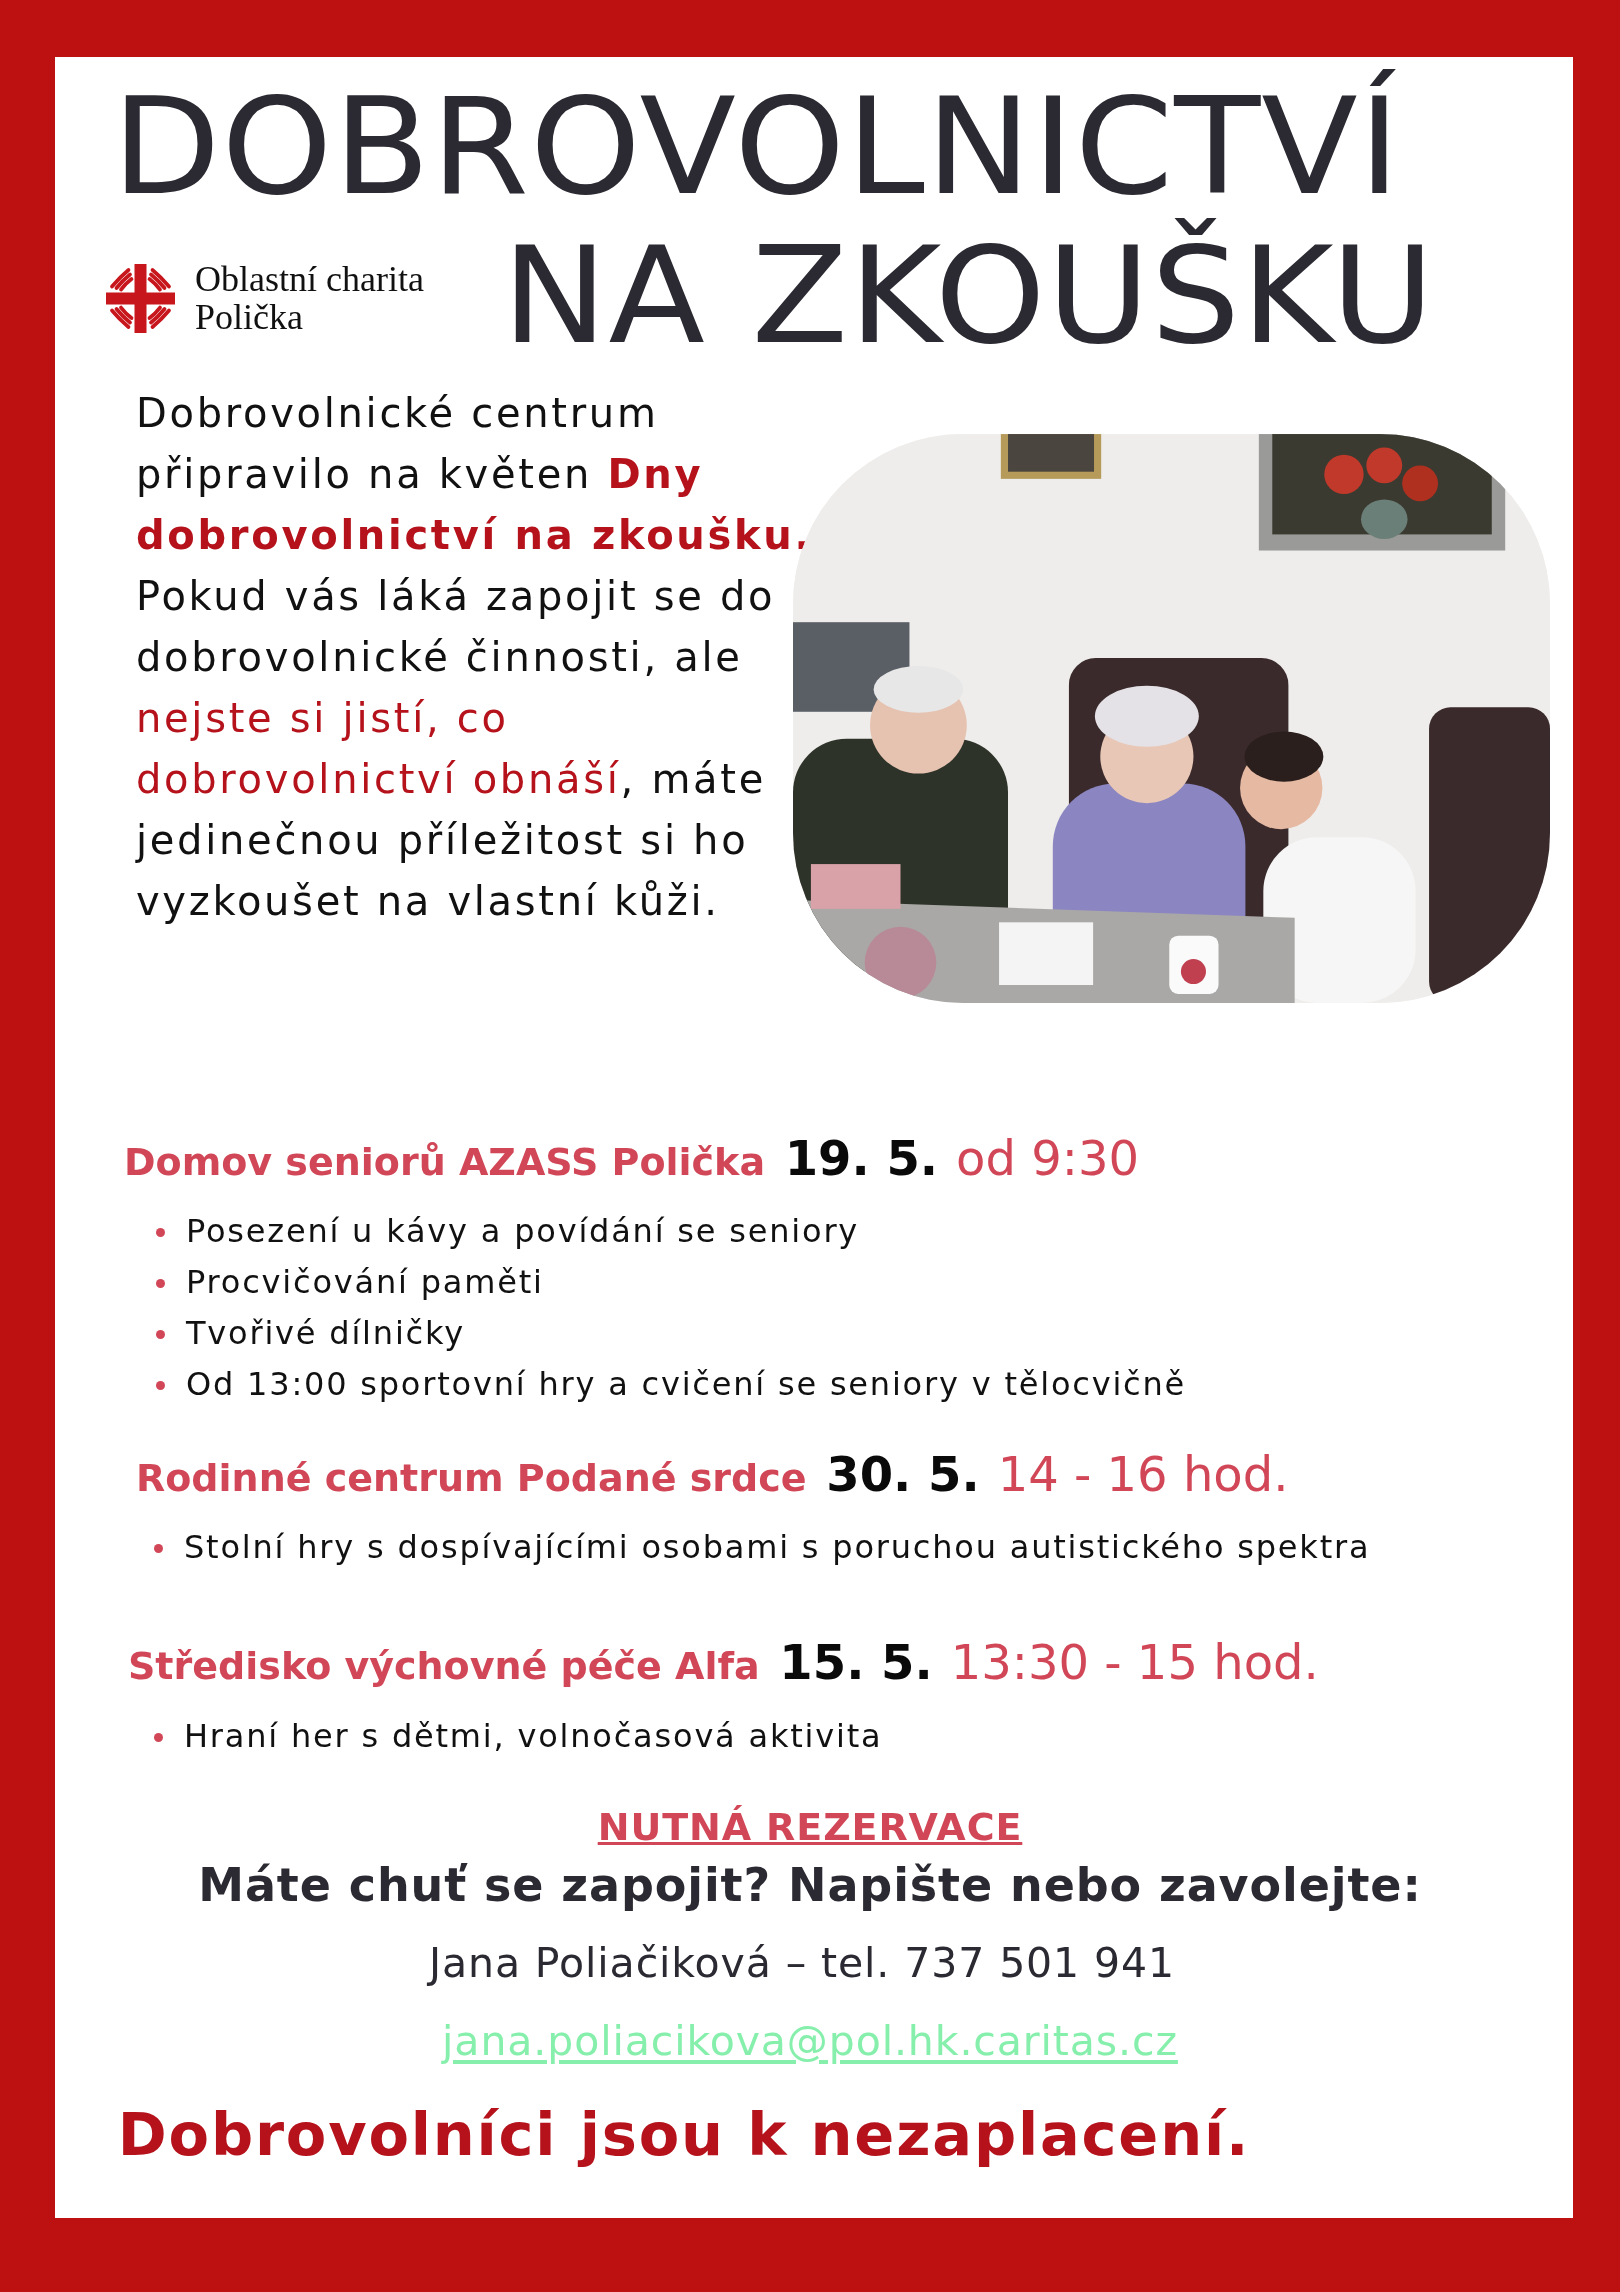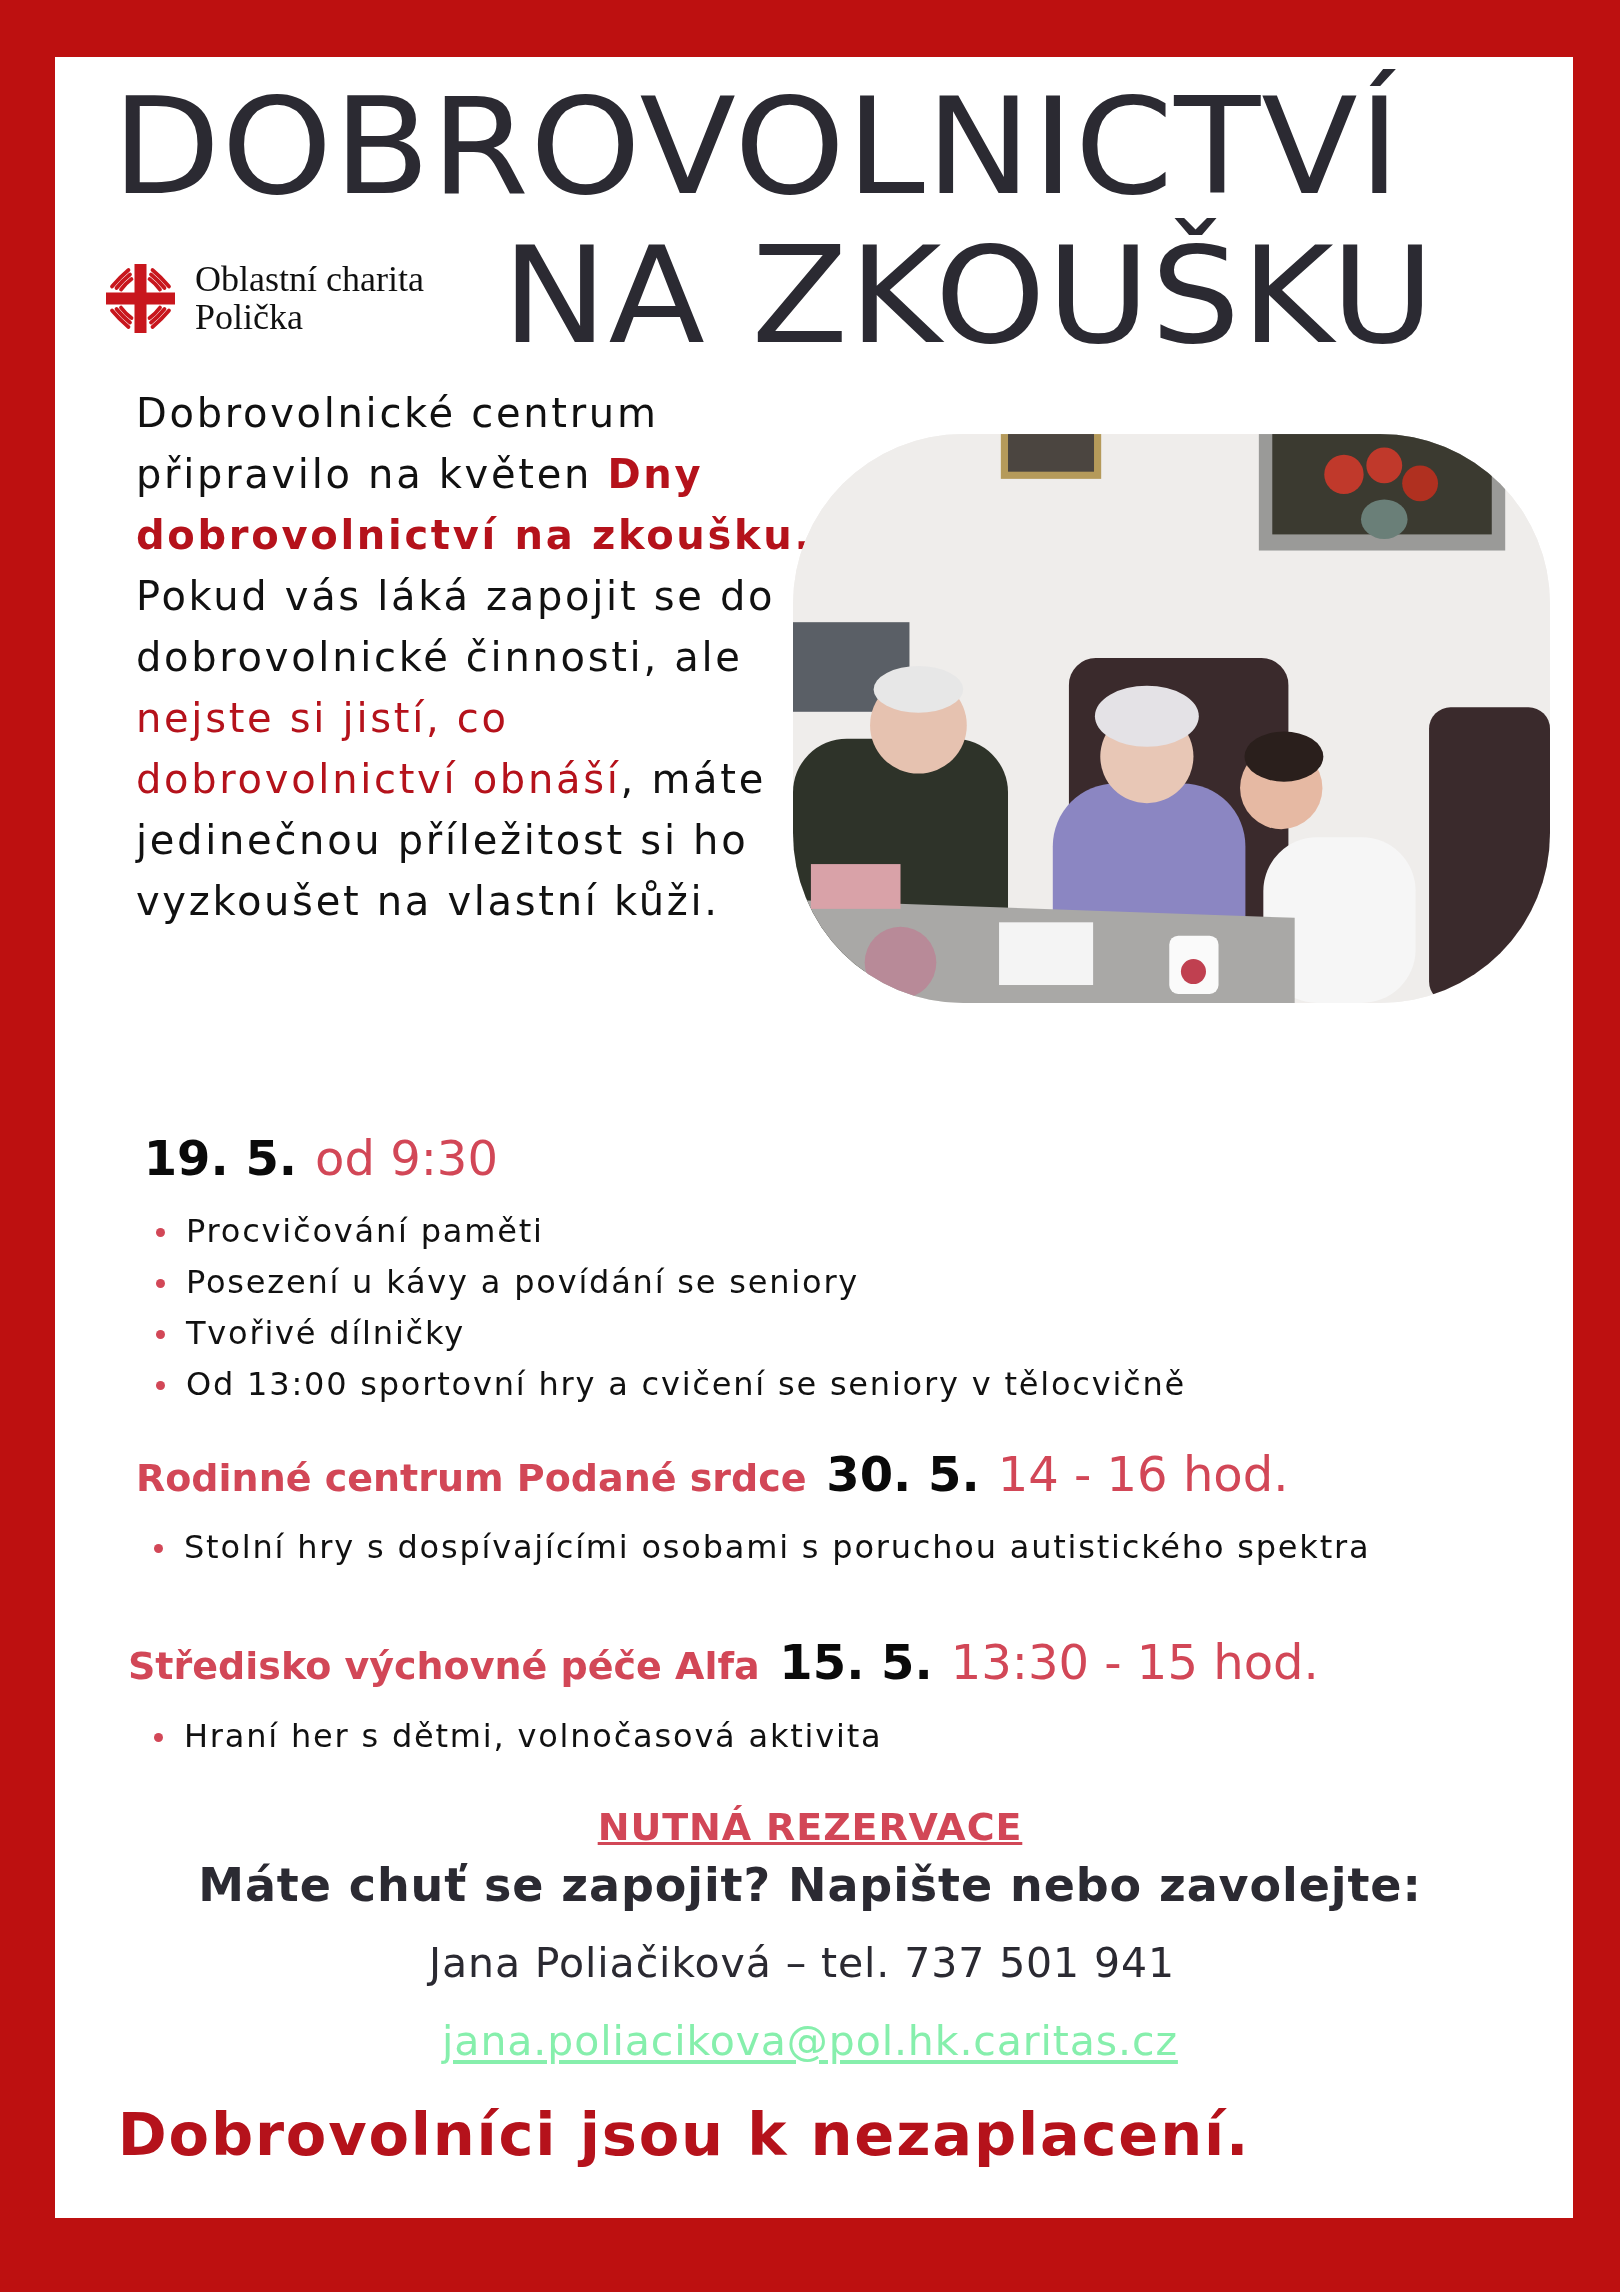--- a/index.html
+++ b/index.html
@@ -176,26 +176,27 @@
     <polygon points="0,520 560,540 560,635 0,635" fill="#a9a8a6"></polygon>
     <rect x="20" y="480" width="100" height="50" fill="#d9a2a8"></rect>
     <rect x="230" y="545" width="105" height="70" fill="#f4f4f4"></rect>
     <rect x="420" y="560" width="55" height="65" rx="10" fill="#fafafa"></rect>
     <circle cx="447" cy="600" r="14" fill="#c04050"></circle>
     <circle cx="120" cy="590" r="40" fill="#b88a98"></circle>
   </svg>
 </div>
 
 <div class="event-head" style="left:124px; top:1130px;">
+  <span class="venue">Domov seniorů AZASS Polička</span>
   <span class="date">19. 5.</span>
   <span class="time">od 9:30</span>
 </div>
 <ul class="bullets" style="left:145px; top:1206px;">
+  <li>Posezení u kávy a povídání se seniory</li>
   <li>Procvičování paměti</li>
-  <li>Posezení u kávy a povídání se seniory</li>
   <li>Tvořivé dílničky</li>
   <li>Od 13:00 sportovní hry a cvičení se seniory v tělocvičně</li>
 </ul>
 
 <div class="event-head" style="left:136px; top:1446px;">
   <span class="venue">Rodinné centrum Podané srdce</span>
   <span class="date">30. 5.</span>
   <span class="time">14 - 16 hod.</span>
 </div>
 <ul class="bullets" style="left:143px; top:1522px; width:1343px;">

